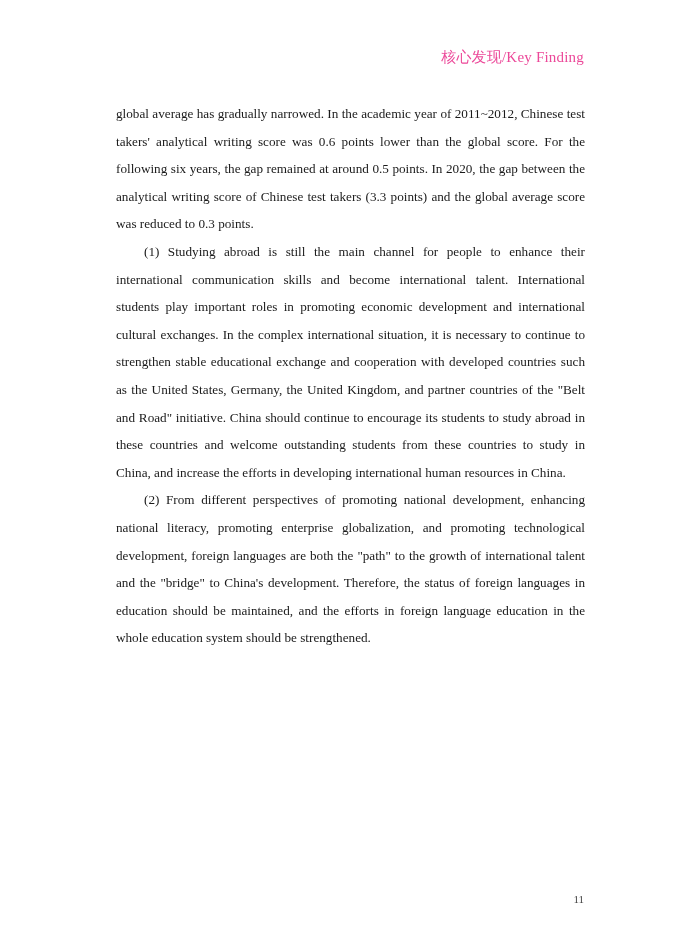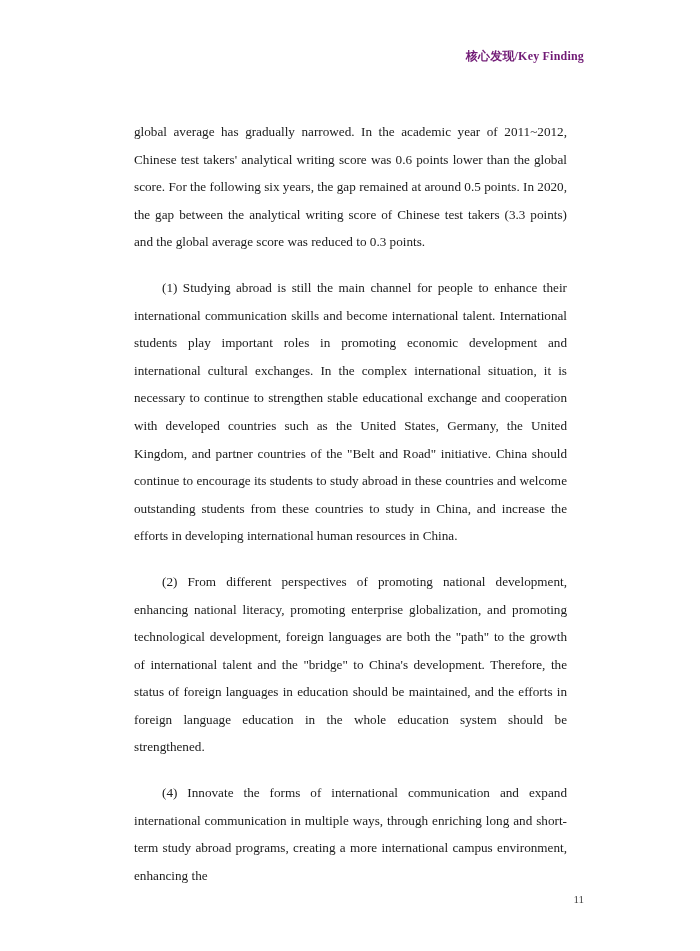--- a/index.html
+++ b/index.html
@@ -1,28 +1,27 @@
 <!DOCTYPE html>
 <html><head>
 <meta charset="utf-8">
 <style>
   html, body { margin: 0; padding: 0; background: #ffffff; }
   body { width: 700px; height: 951px; position: relative; overflow: hidden; font-family: "Liberation Serif", serif; color: #1a1a1a; }
-  .header { position: absolute; top: 48px; right: 116px; font-size: 12px; color: #701a75; letter-spacing: 0.2px; font-weight: bold; }
+  .header { position: absolute; top: 48px; right: 116px; font-size: 15px; color: #ec4899; letter-spacing: 0.2px; }
   .content { position: absolute; left: 116px; top: 100px; width: 469px; font-size: 13.2px; line-height: 27.6px; text-align: justify; }
-  .content p { margin: 18px; }
+  .content p { margin: 0; }
   .indent { text-indent: 28px; }
   .num { color: #1f3f74; font-weight: bold; }
   .page-num { position: absolute; top: 893px; right: 116px; font-size: 11px; color: #444; }
 </style>
 </head>
 <body>
 
 <div class="header">核心发现/Key  Finding</div>
 
 <div class="content">
   <p>global average has gradually narrowed. In the academic year of 2011~2012, Chinese test takers' analytical writing score was 0.6 points lower than the global score. For the following six years, the gap remained at around 0.5 points. In 2020, the gap between the analytical writing score of Chinese test takers (3.3 points) and the global average score was reduced to 0.3 points.</p>
   <p class="indent">(1) Studying abroad is still the main channel for people to enhance their international communication skills and become international talent. International students play important roles in promoting economic development and international cultural exchanges. In the complex international situation, it is necessary to continue to strengthen stable educational exchange and cooperation with developed countries such as the United States, Germany, the United Kingdom, and partner countries of the "Belt and Road" initiative. China should continue to encourage its students to study abroad in these countries and welcome outstanding students from these countries to study in China, and increase the efforts in developing international human resources in China.</p>
   <p class="indent">(2) From different perspectives of promoting national development, enhancing national literacy, promoting enterprise globalization, and promoting technological development, foreign languages are both the "path" to the growth of international talent and the "bridge" to China's development. Therefore, the status of foreign languages in education should be maintained, and the efforts in foreign language education in the whole education system should be strengthened.</p>
-  <p class="indent">(4) Innovate the forms of international communication and expand international communication in multiple ways, through enriching long and short-term study abroad programs, creating a more international campus environment, enhancing the</p>
 </div>
 
 <div class="page-num">11</div>
 
 </body></html>

